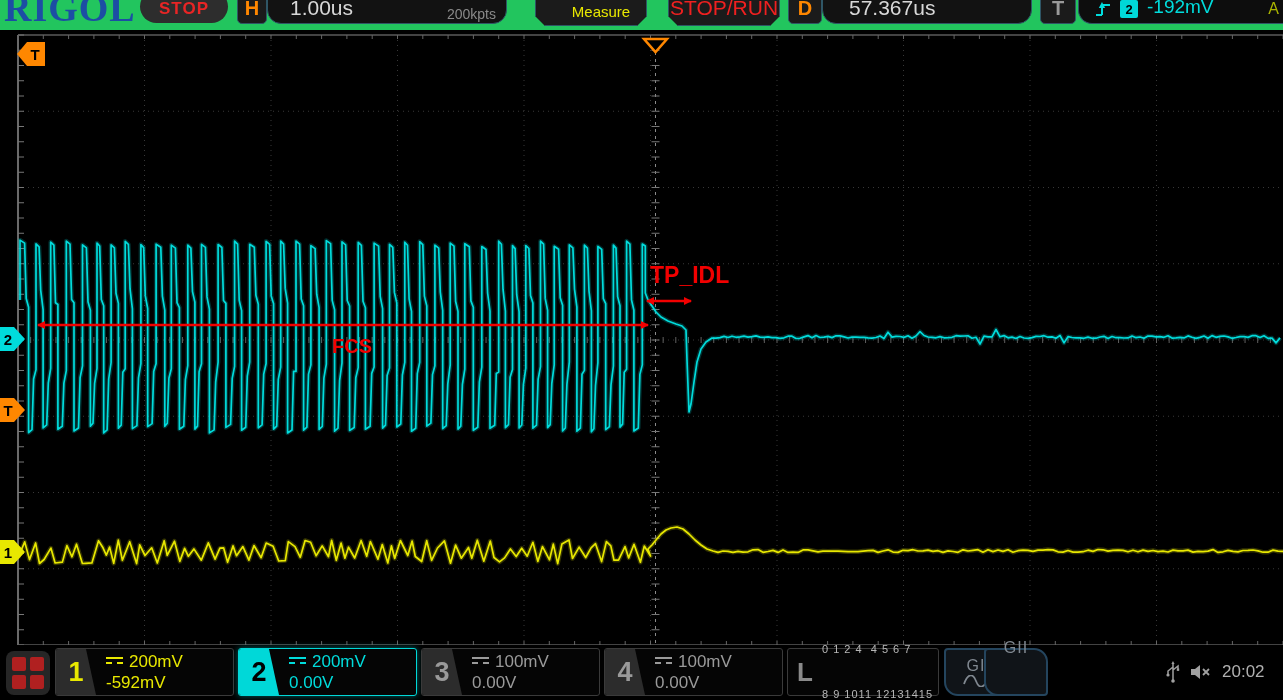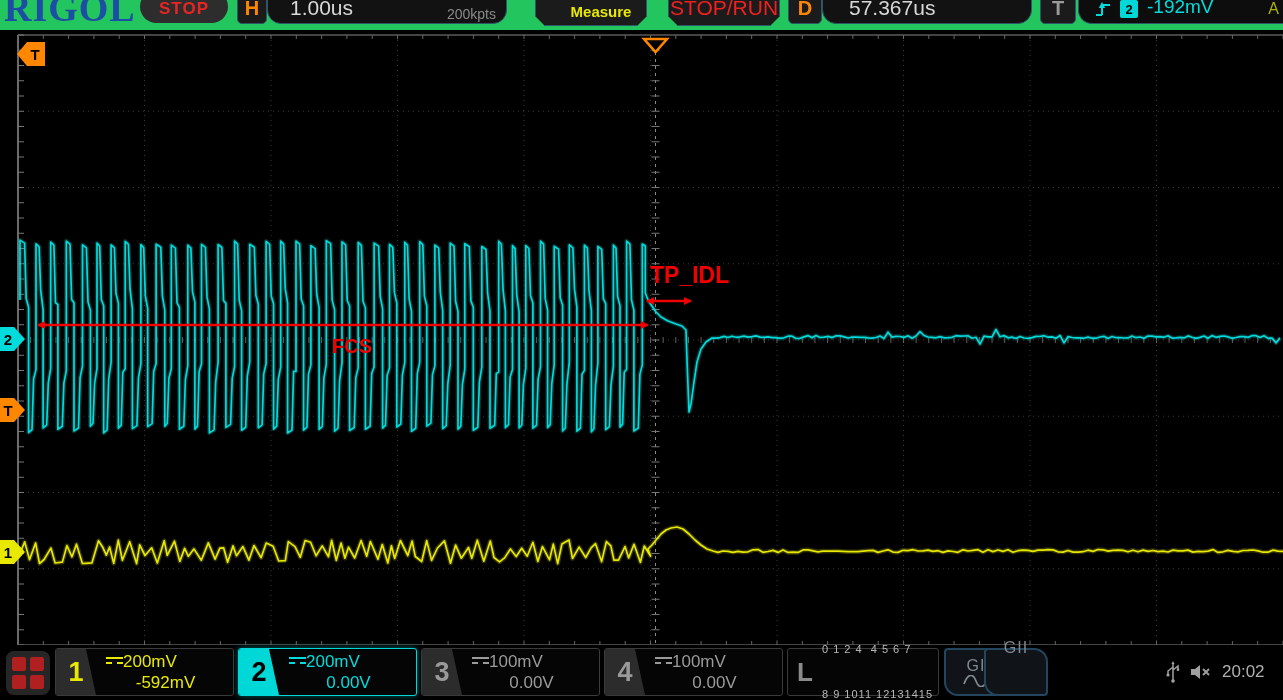--- a/index.html
+++ b/index.html
@@ -31,22 +31,22 @@
   #menubtn{left:6px;top:6px;width:44px;height:44px;background:#262626;border-radius:8px;
            display:grid;grid-template-columns:14px 14px;grid-template-rows:14px 14px;gap:4px;
            align-content:center;justify-content:center;}
   #menubtn i{background:#b02020;border-radius:2px;}
   .chbox{top:3px;width:179px;height:48px;background:#050505;border:1px solid #3a3a3a;border-radius:3px;
          box-sizing:border-box;display:flex;overflow:hidden;}
   .chdigit{width:40px;background:#2c2c2c;display:flex;align-items:center;justify-content:center;
            font-size:27px;font-weight:bold;clip-path:polygon(0 0,calc(100% - 10px) 0,100% 100%,0 100%);}
   .chvals{flex:1;display:flex;flex-direction:column;justify-content:space-between;
           padding:3px 8px 2px 10px;font-size:17px;}
-  .chrow1{display:flex;align-items:center;}
-  .chrow2{text-align:center;}
+  .chrow1{display:flex;align-items:center;gap:6px;}
+  .chrow2{text-align:left;}
   .coup{width:17px;height:11px;display:inline-block;}
   .coup .s{border-top:2px solid currentColor;display:block;width:17px;}
   .coup .d{border-top:2px dashed currentColor;display:block;width:17px;margin-top:3px;}
   .ch-yellow{color:#e8e800;}
   .ch-cyan{color:#00dcdc;}
   .ch-gray{color:#9a9a9a;}
   #ch2box{border:1px solid #00d8d8;box-shadow:0 0 6px rgba(0,216,216,.45);}
   #ch2box .chdigit{background:#00d8d8;color:#000;}
   #lbox{left:787px;top:3px;width:152px;height:48px;background:#050505;border:1px solid #3a3a3a;
         border-radius:3px;box-sizing:border-box;display:flex;align-items:center;}
@@ -418,21 +418,21 @@
 
     <div class="abs tab orange" style="left:237px;width:30px;">
       <span>H</span>
     </div>
     <div class="abs valbox" style="left:267px;width:240px;">
       <span class="abs" style="left:22px;bottom:3px;font-size:21px;color:#d8d8d8;">1.00us</span>
       <span class="abs" style="right:10px;bottom:1px;font-size:14px;color:#8a8a8a;margin-left:9px;">200kpts</span>
     </div>
 
     <div class="abs tbtn" style="left:535px;width:112px;">
-      <span style="color:#e8e800;font-weight:bold;font-size:15px;margin-left:20px;">Measure</span>
+      <span style="color:#e8e800;font-weight:normal;font-size:15px;margin-left:20px;">Measure</span>
     </div>
     <div class="abs tbtn" style="left:668px;width:112px;">
       <span style="color:#f02020;font-weight:normal;font-size:21px;">STOP/RUN</span>
     </div>
 
     <div class="abs tab orange" style="left:788px;width:34px;">
       <span>D</span>
     </div>
     <div class="abs valbox" style="left:822px;width:210px;">
       <span class="abs" style="left:26px;bottom:3px;font-size:21px;color:#d8d8d8;">57.367us</span>

